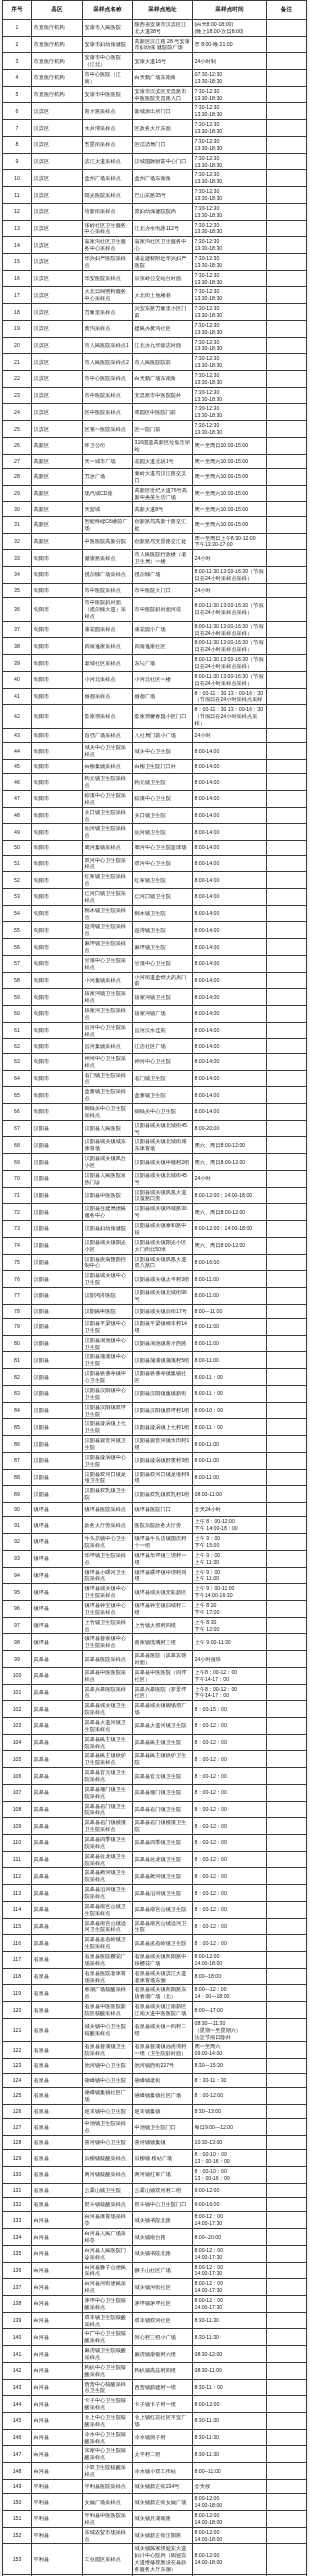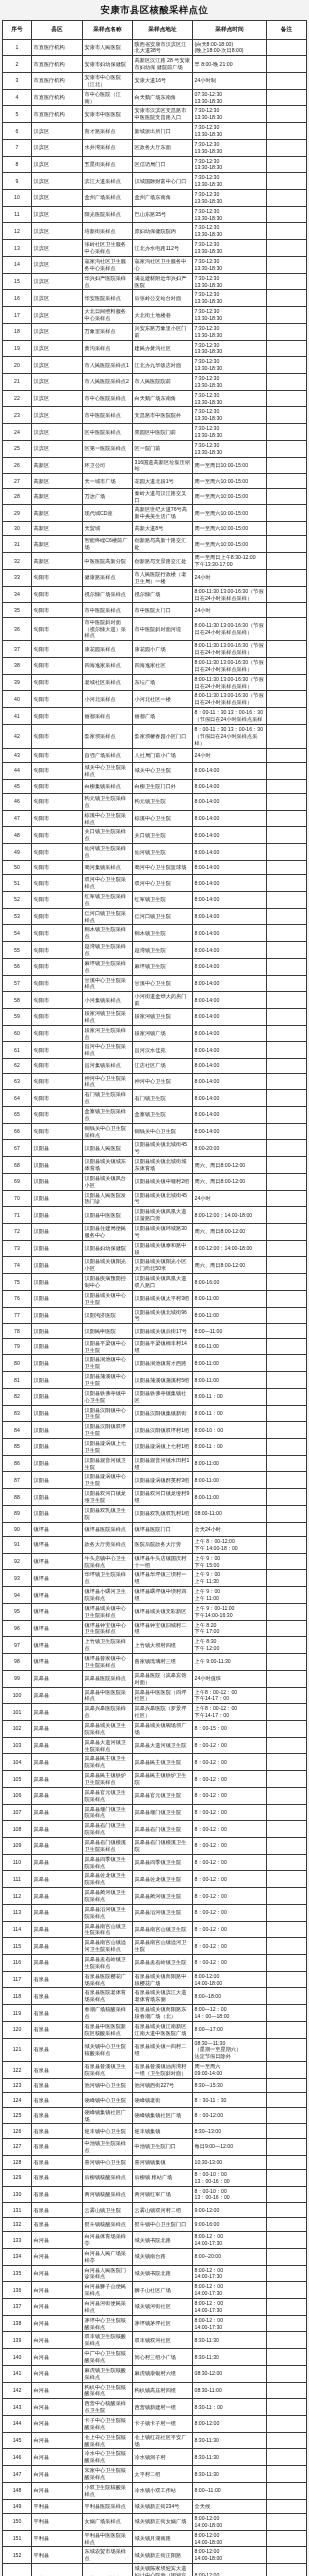--- a/index.html
+++ b/index.html
@@ -45,21 +45,20 @@
   }
   table.sampling tr { height:14.4px; }
   td.c-id { text-align:center; }
   td.c-time { white-space:pre-line; }
   td.c-note { white-space:normal; }
 </style>
 </head>
 <body>
 
 <div class="page">
-  <div class="doc-title">安康市县区核酸采样点位</div>
 
   <table class="sampling">
     <colgroup>
       <col style="width:29px">
       <col style="width:51px">
       <col style="width:50px">
       <col style="width:60px">
       <col style="width:74px">
       <col style="width:40px">
     </colgroup>

